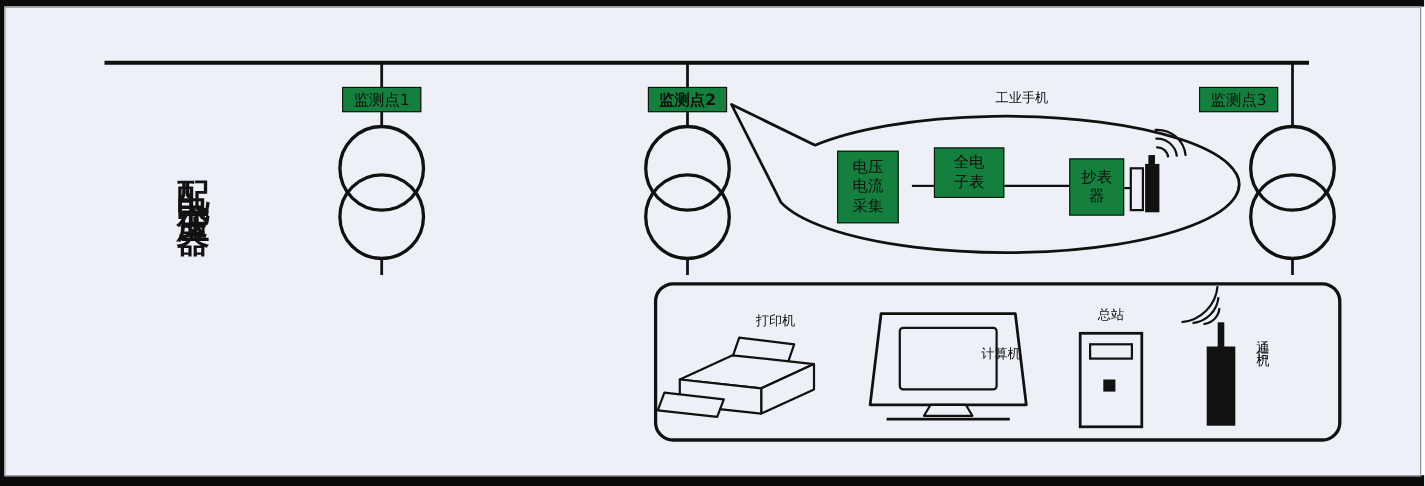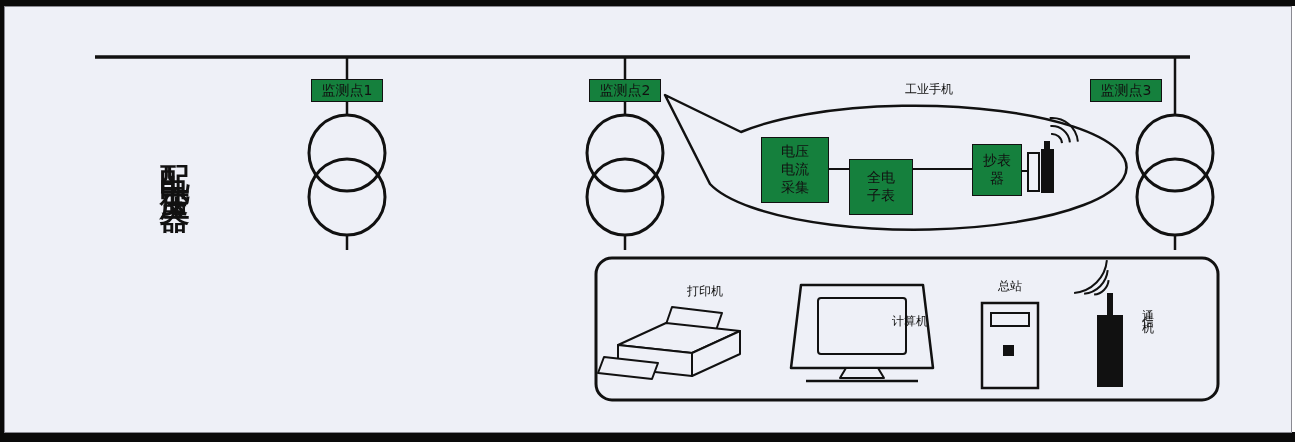--- a/index.html
+++ b/index.html
@@ -114,29 +114,29 @@
     <g stroke="#111" stroke-width="2" fill="none">
       <path d="M 1094.1 294.6 A 16 16 0 0 0 1108.6 280.1"></path>
       <path d="M 1084.1 293.7 A 26 26 0 0 0 1107.7 270.1"></path>
       <path d="M 1074.1 292.9 A 36 36 0 0 0 1106.9 260.1"></path>
     </g>
   </svg>
 
   <div class="lbl vert main-title" style="left:156px; top:140px;">配电变压器</div>
 
   <div class="boxlbl small" style="left:311px; top:79px; width:72px; height:23px;">监测点1</div>
-  <div class="boxlbl small" style="left:589px; top:79px; width:72px; height:23px;">监测点2</div>
+  <div class="boxlbl small" style="left:589px; top:79px; width:72px; height:23px;font-weight:bold;">监测点2</div>
   <div class="boxlbl small" style="left:1090px; top:79px; width:72px; height:23px;">监测点3</div>
 
   <div class="lbl mid" style="left:905px; top:82px; width:100px;">工业手机</div>
 
-  <div class="boxlbl small pre" style="left:761px; top:137px; width:68px; height:66px;">电压
+  <div class="boxlbl small pre" style="left:761px; top:137px; width:56px; height:66px;">电压
 电流
 采集</div>
-  <div class="boxlbl small pre" style="left:849px; top:159px; width:64px; height:56px;">全电
+  <div class="boxlbl small pre" style="left:849px; top:134px; width:64px; height:46px;">全电
 子表</div>
   <div class="boxlbl small pre" style="left:972px; top:144px; width:50px; height:52px;">抄表
 器</div>
 
   <div class="lbl mid center" style="left:655px; top:284px; width:100px;text-align:center;">打印机</div>
   <div class="lbl mid center" style="left:818px; top:314px; width:88px;margin-left:48px;">计算机</div>
   <div class="lbl mid center" style="left:978px; top:279px; width:64px;text-align:center;">总站</div>
   <div class="lbl vert mid" style="left:1140px; top:300px; letter-spacing:6px;">通信机</div>
 
 </div>

